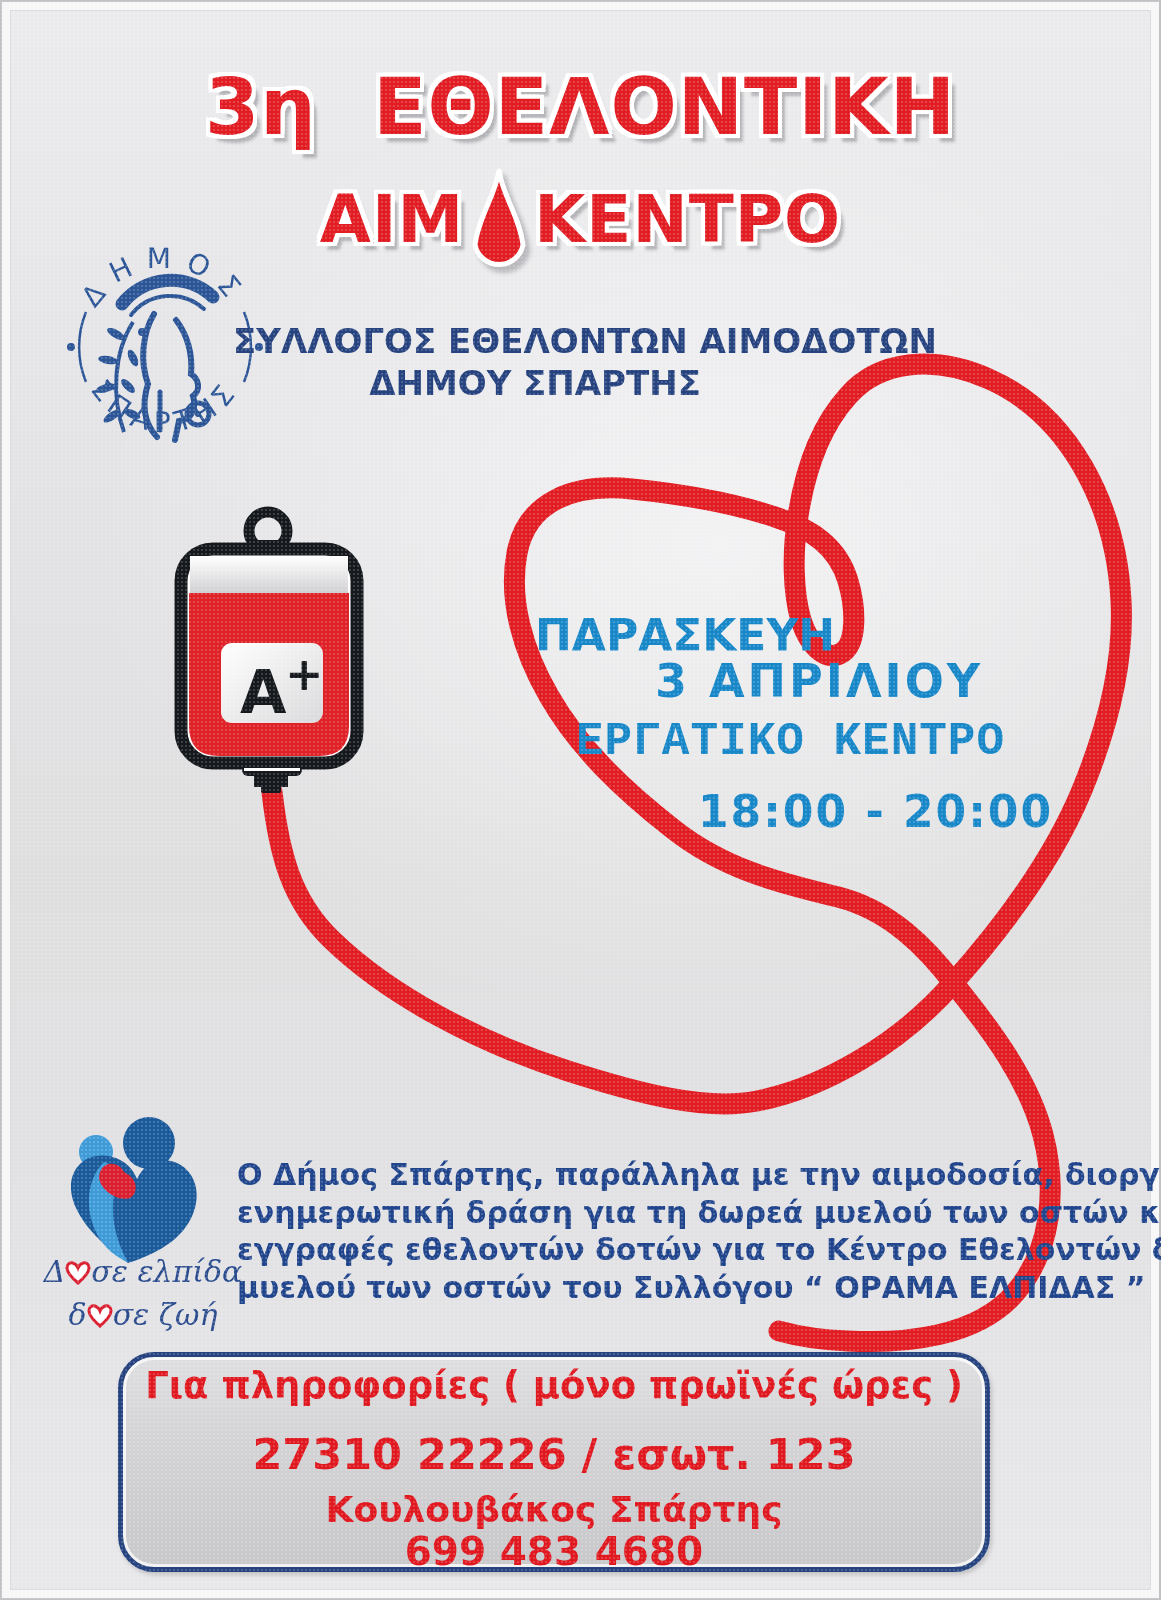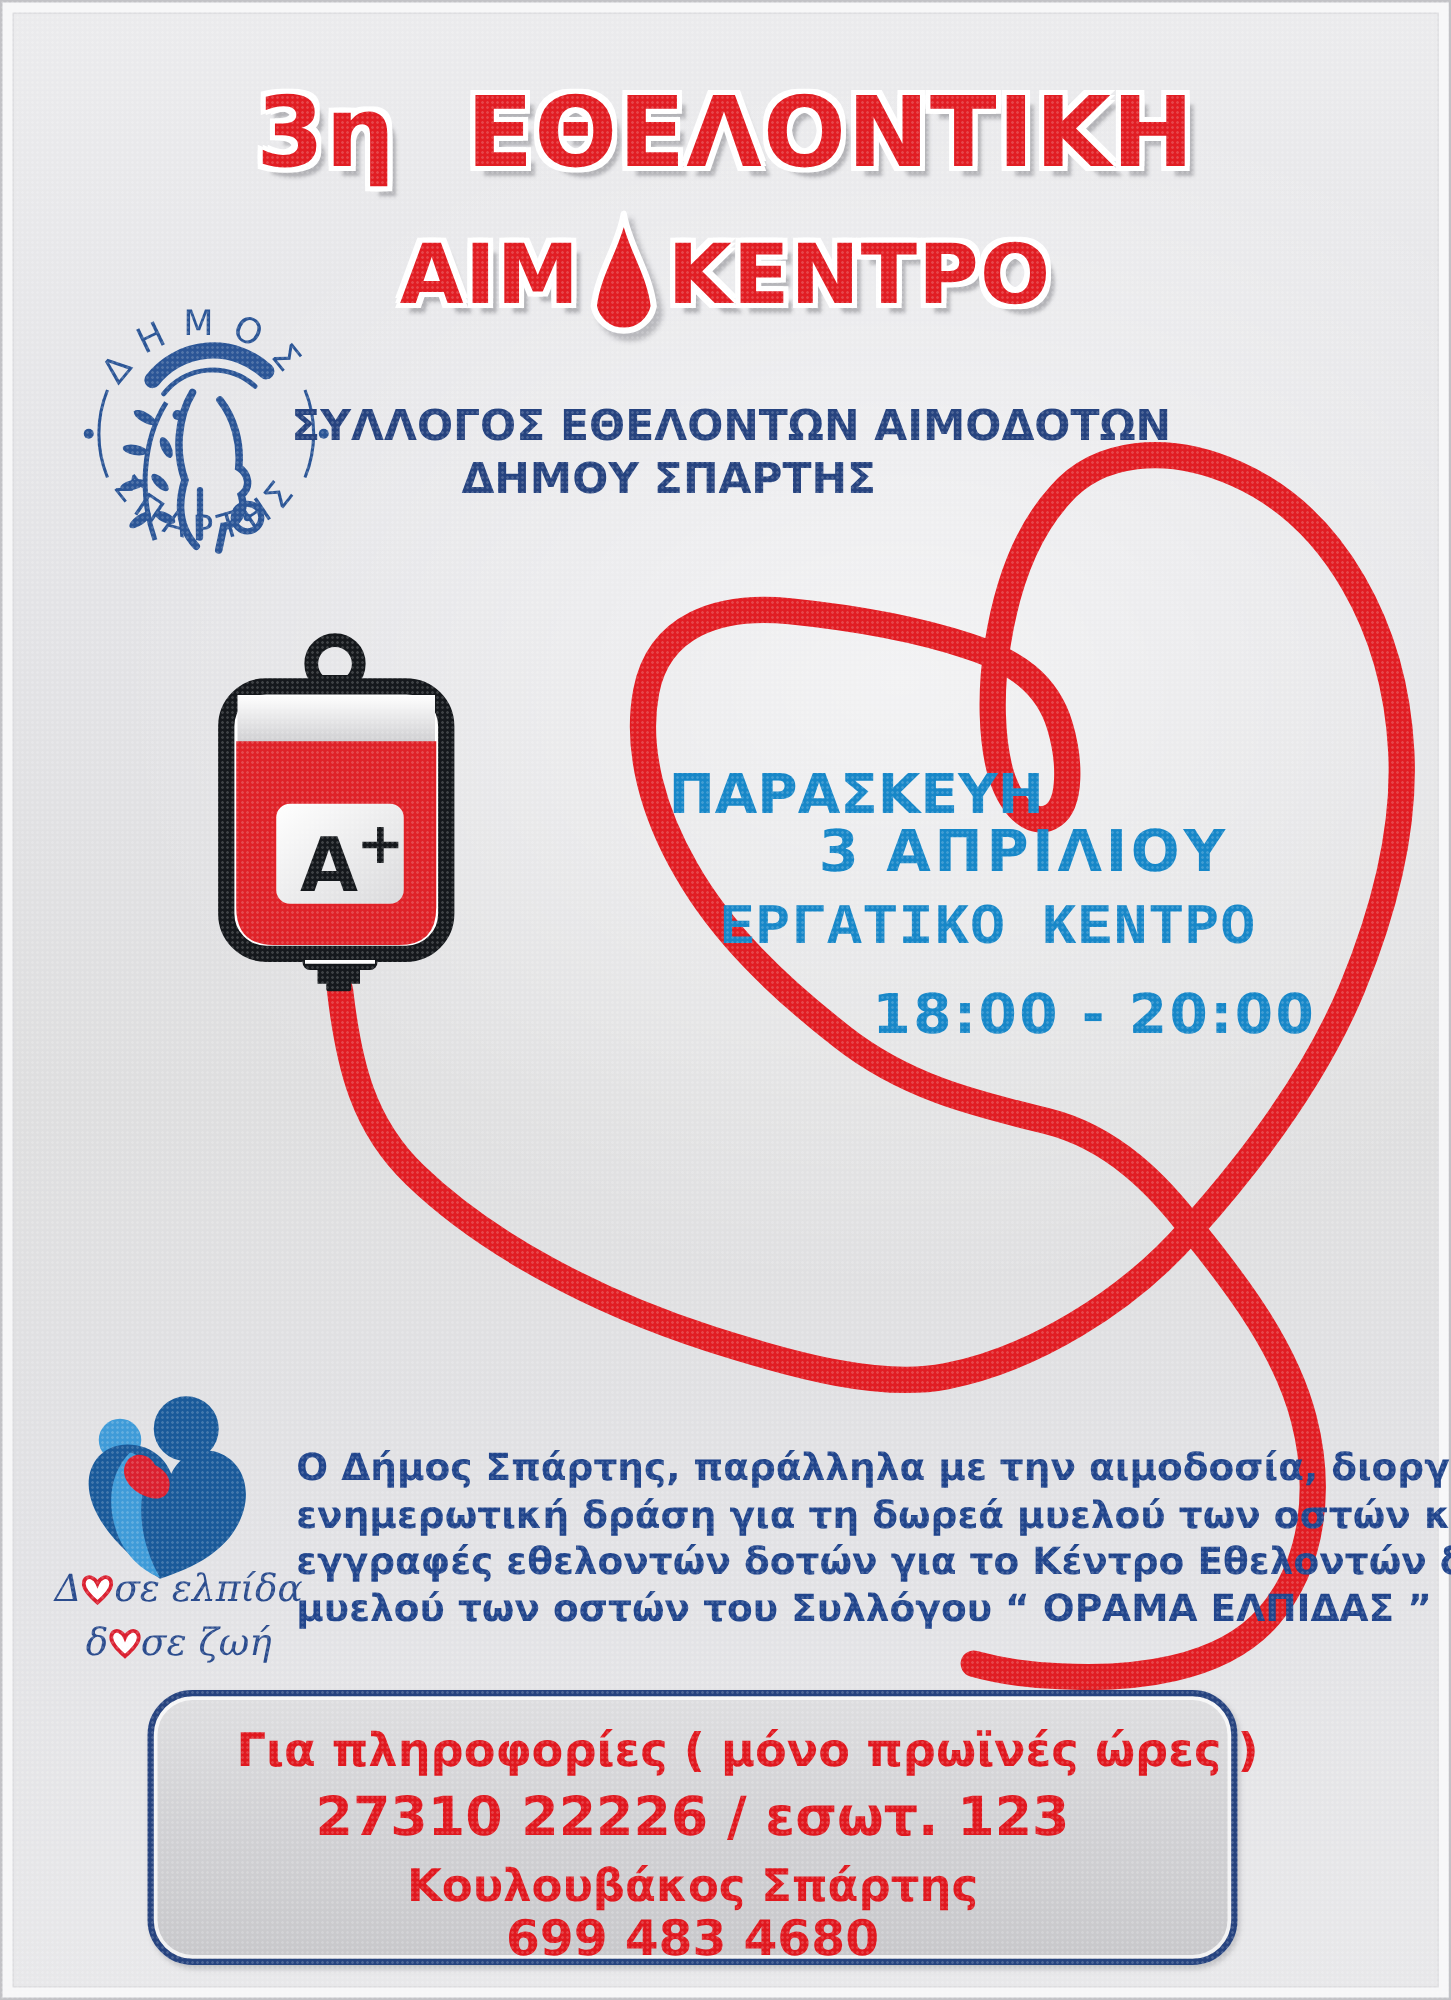--- a/index.html
+++ b/index.html
@@ -55,21 +55,21 @@
   #info-box{
     left:118px; top:1352px; width:872px; height:220px; box-sizing:border-box;
     border:5px solid var(--navy); border-radius:36px;
     background:linear-gradient(180deg,#dedee0 0%,#d2d2d5 45%,#c8c8cb 100%);
     box-shadow:inset 0 0 0 3px rgba(255,255,255,.75), 2px 3px 4px rgba(120,120,125,.35);
   }
   #info-box .il{
     position:absolute; left:0; width:100%; text-align:center;
     color:var(--box-red); font-weight:bold; white-space:nowrap;
   }
-  #il1{top:22px;  font-size:37px;padding-left:44px;}
+  #il1{top:7px;  font-size:37px;}
   #il2{top:72px;  font-size:43px;}
   #il3{top:132px; font-size:36px;}
   #il4{top:172px; font-size:39px;}
 </style>
 </head>
 <body>
 
 <div id="poster">
 
   <svg class="layer" width="1161" height="1600" viewBox="0 0 1161 1600">

